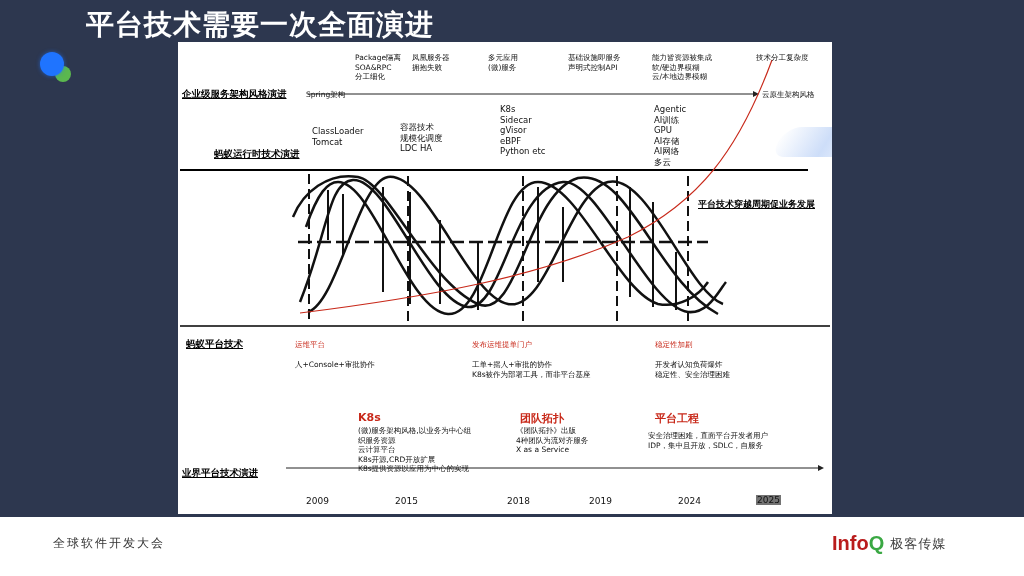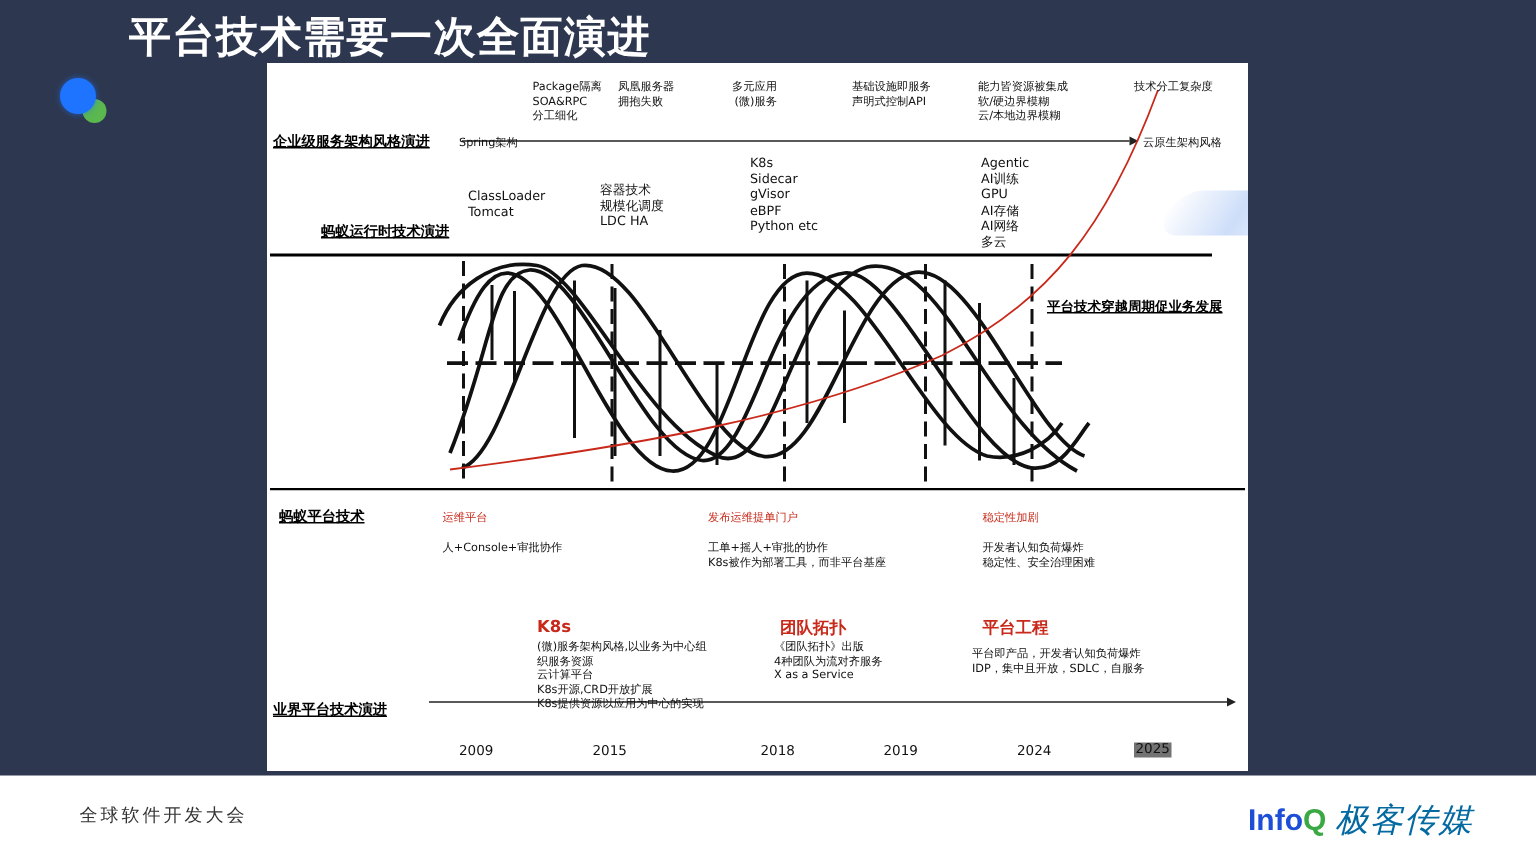--- a/index.html
+++ b/index.html
@@ -18,23 +18,23 @@
   .redbig { color:#c8291a; font-size:11px; font-weight:bold; }
   .hl { background:#737373; padding:0 1px; }
   .year { font-size:9px; color:#111; }
   .footer-qcon { position:absolute; left:53px; top:523px; }
   .qcon-logo { font-size:28px; font-weight:bold; line-height:30px; font-family:"Liberation Sans", sans-serif; letter-spacing:-0.5px; }
   .qcon-logo .q { color:#3aa843; }
   .qcon-logo .con { color:#3a86f0; }
   .qcon-sub { font-size:12px; color:#333; letter-spacing:2px; margin-top:12px; }
   .footer-infoq { position:absolute; left:832px; top:532px; display:flex; align-items:center; gap:6px; }
   .infoq-logo { font-family:"Liberation Sans", sans-serif; font-weight:bold; font-size:20px; }
-  .infoq-logo .info { color:#1d4ed8;text-align:center; }
+  .infoq-logo .info { color:#b91c1c;text-align:center; }
   .infoq-logo .q { color:#3aa843; }
-  .infoq-cn { font-size:22px; color:#0369a1; letter-spacing:1px;font-style:italic; }
+  .infoq-cn { font-size:13px; color:#404040; letter-spacing:1px; }
   svg { position:absolute; left:0; top:0; }
 </style>
 </head>
 <body>
 
 <div class="bg"></div>
 <div class="title">平台技术需要一次全面演进</div>
 <div class="dot-blue"></div>
 <div class="dot-green"></div>
 
@@ -96,21 +96,21 @@
 
   <div class="t small" style="left:177px; top:11px;">
     <div>Package隔离</div>
     <div>SOA&amp;RPC</div>
     <div>分工细化</div>
   </div>
   <div class="t small" style="left:234px; top:11px;">
     <div>凤凰服务器</div>
     <div>拥抱失败</div>
   </div>
-  <div class="t small" style="left:310px; top:11px;text-align:right;">
+  <div class="t small" style="left:310px; top:11px;">
     <div>多元应用</div>
     <div>(微)服务</div>
   </div>
   <div class="t small" style="left:390px; top:11px;">
     <div>基础设施即服务</div>
     <div>声明式控制API</div>
   </div>
   <div class="t small" style="left:474px; top:11px;">
     <div>能力皆资源被集成</div>
     <div>软/硬边界模糊</div>
@@ -171,21 +171,21 @@
     <div>K8s提供资源以应用为中心的实现</div>
   </div>
   <div class="t redbig" style="left:342px; top:369px;">团队拓扑</div>
   <div class="t small" style="left:338px; top:384px;">
     <div>《团队拓扑》出版</div>
     <div>4种团队为流对齐服务</div>
     <div>X as a Service</div>
   </div>
   <div class="t redbig" style="left:477px; top:369px;">平台工程</div>
   <div class="t small" style="left:470px; top:389px;">
-    <div>平台即产品，开发者认知负荷爆炸</div>
+    <div>安全治理困难，直面平台开发者用户</div>
     <div>IDP，集中且开放，SDLC，自服务</div>
   </div>
 
   <div class="t year" style="left:128px; top:454px;">2009</div>
   <div class="t year" style="left:217px; top:454px;">2015</div>
   <div class="t year" style="left:329px; top:454px;">2018</div>
   <div class="t year" style="left:411px; top:454px;">2019</div>
   <div class="t year" style="left:500px; top:454px;">2024</div>
   <div class="t year hl" style="left:578px; top:453px;">2025</div>
 </div>

